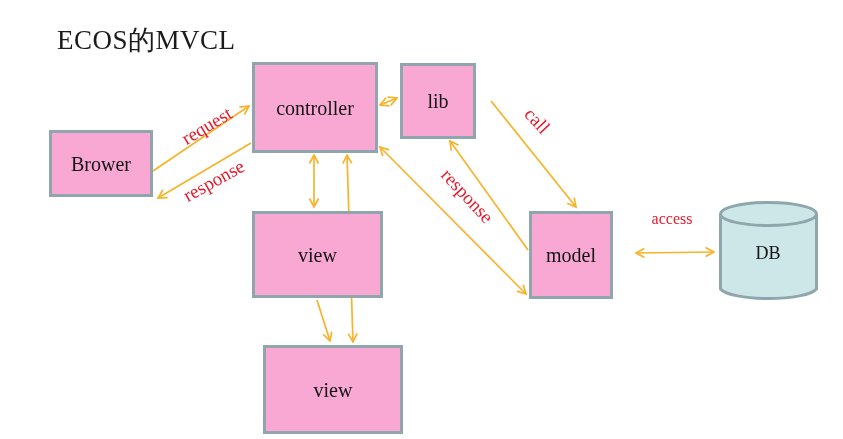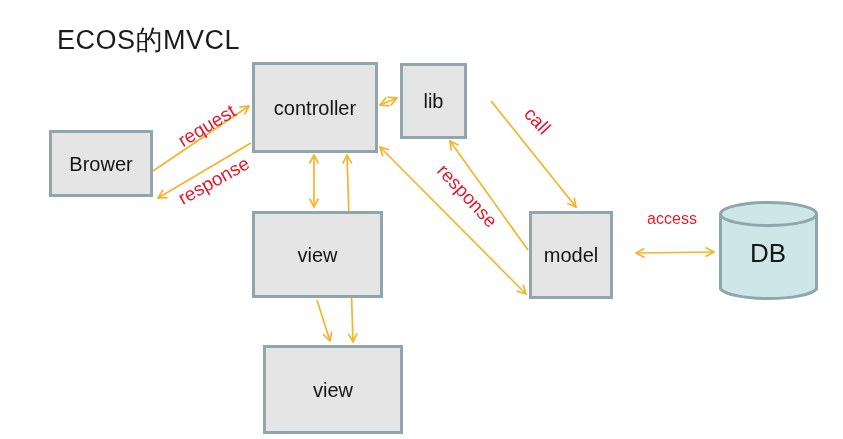--- a/index.html
+++ b/index.html
@@ -1,41 +1,41 @@
 <!DOCTYPE html>
 <html><head>
 <meta charset="utf-8">
 <style>
   html,body { margin:0; padding:0; background:#ffffff; }
   .canvas {
     position:relative; width:843px; height:439px; background:#ffffff;
-    font-family:Liberation Sans, sans-serif; overflow:hidden;
+    font-family:Liberation Serif, serif; overflow:hidden;
   }
   .page-title {
     position:absolute; left:57px; top:22px;
     font-size:27px; color:#1b1b1b; letter-spacing:0.5px; white-space:nowrap;
   }
   .edges-svg { position:absolute; left:0; top:0; width:843px; height:439px; }
   .edge { stroke:#F8B32A; stroke-width:1.7; fill:none; }
   .node {
     position:absolute; box-sizing:border-box;
-    background:#e5e5e5; border:3px solid #8FA6AC;
+    background:#f9a8d4; border:3px solid #8FA6AC;
     display:flex; flex-direction:column; align-items:center; justify-content:center;
     font-size:20px; color:#141414; line-height:1.3; text-align:right;
   }
   .node-brower     { left:49px;  top:130px; width:104px; height:67px; }
   .node-controller { left:252px; top:62px;  width:126px; height:91px; }
-  .node-lib        { left:400px; top:63px;  width:67px;  height:76px; }
+  .node-lib        { left:400px; top:63px;  width:76px;  height:76px; }
   .node-viewindex  { left:252px; top:211px; width:131px; height:87px; }
   .node-viewdetail { left:263px; top:345px; width:140px; height:89px; }
   .node-model      { left:529px; top:211px; width:84px; height:88px; }
   .db-label {
     position:absolute; left:718px; top:222px; width:100px; height:62px;
     display:flex; align-items:center; justify-content:center;
-    font-size:26px; color:#141414;
+    font-size:18px; color:#141414;
   }
   .edge-label {
     position:absolute; color:#E8192C; font-size:19px; white-space:nowrap;
     transform-origin:center center;
   }
   .lbl-request   { left:207px; top:126px; transform:translate(-50%,-50%) rotate(-31deg); }
   .lbl-response1 { left:214px; top:181px; transform:translate(-50%,-50%) rotate(-29deg); }
   .lbl-call      { left:537px; top:121px; transform:translate(-50%,-50%) rotate(47deg); }
   .lbl-response2 { left:467px; top:196px; transform:translate(-50%,-50%) rotate(47deg); }
   .lbl-access    { left:672px; top:219px; transform:translate(-50%,-50%); font-size:16px; }

